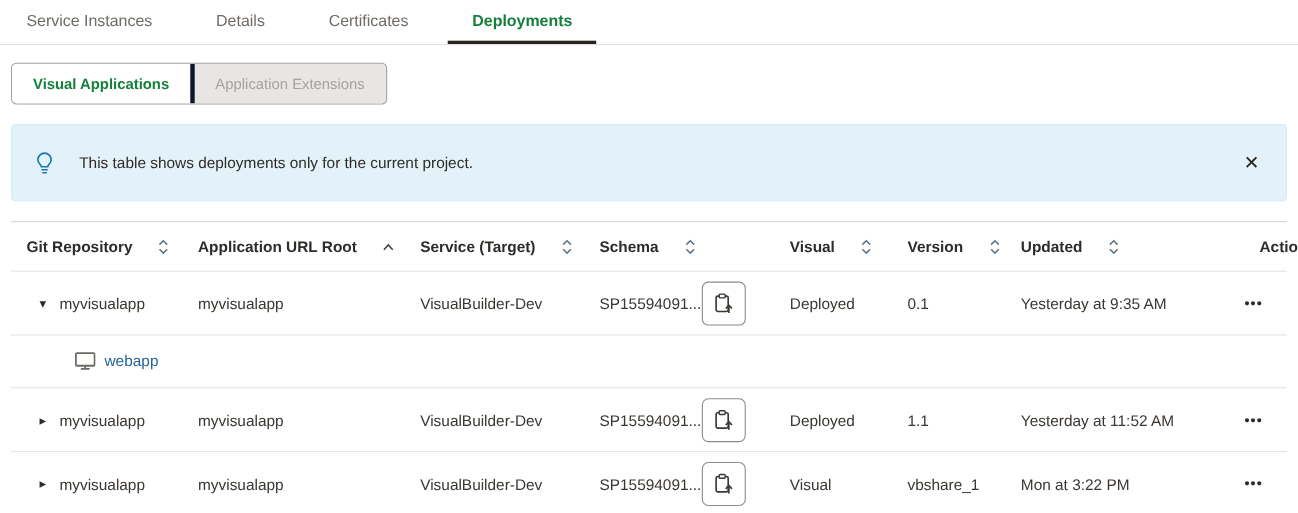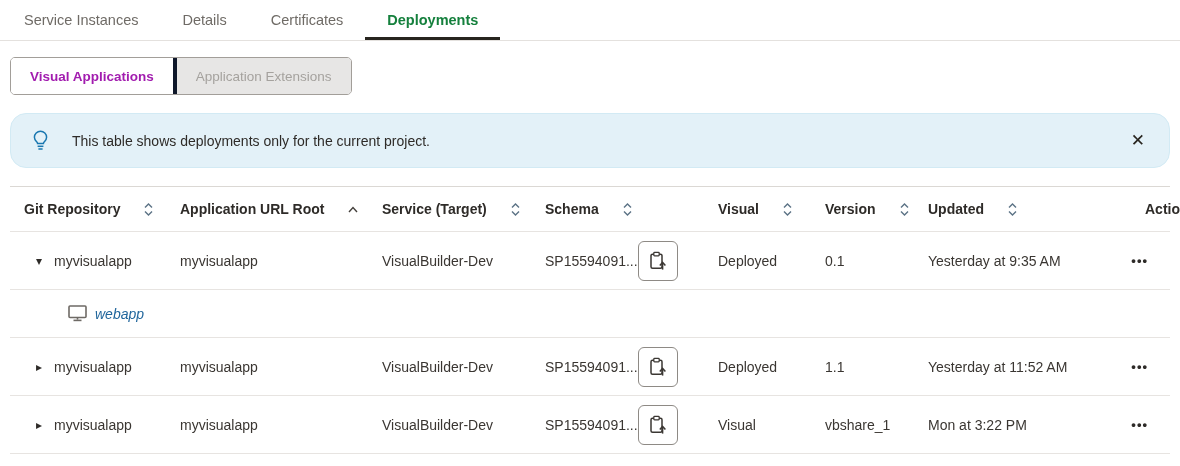--- a/index.html
+++ b/index.html
@@ -5,40 +5,40 @@
   * { box-sizing: border-box; }
   html,body { margin:0; padding:0; }
   body {
     width:1180px; height:466px; overflow:hidden;
     background:#ffffff; color:#35312d;
     font-family:"Liberation Sans", sans-serif;
     font-size:14px;
   }
 
   
-  .tabbar { display:flex; padding-left:2px; height:41px;
+  .tabbar { display:flex; gap:14px; padding-left:2px; height:41px;
             border-bottom:1px solid #e4e1de; align-items:stretch; }
   .tab { position:relative; display:flex; align-items:center;
          padding:0 22px; font-size:14.5px; color:#6f6b66; cursor:pointer; }
   .tab.active { color:#15803d; font-weight:bold; }
   .tab.active::after { content:""; position:absolute; left:0; right:0; bottom:0;
          height:3px; background:#28251f; }
 
   
   .segmented { display:inline-flex; margin:16px 0 0 10px; height:38px;
          border:1px solid #a29e99; border-radius:5px; overflow:hidden; background:#fff; }
   .seg { display:flex; align-items:center; padding:0 19px; font-size:13.5px;
-         border:none; background:#fff; font-weight:bold; color:#a21caf;
+         border:none; background:#fff; font-weight:bold; color:#15803d;
          font-family:inherit; cursor:pointer; }
   .seg.disabled { background:#e7e6e5; color:#a5a29e; font-weight:normal;
          cursor:default; border-left:4px solid #0f172a; }
 
   
-  .banner { margin:18px 10px 0; height:55px; background:#e3f1f8;
-         border:1px solid #d2eaf4; border-radius:16px;
+  .banner { margin:18px 10px 0; height:70px; background:#e3f1f8;
+         border:1px solid #d2eaf4; border-radius:4px;
          display:flex; align-items:center; padding:0 14px 0 21px; }
   .banner-msg { margin-left:23px; flex:1; color:#2e2b28; }
   .banner-close { background:none; border:none; font-size:17px; line-height:1;
          color:#28251f; cursor:pointer; padding:6px 10px; font-family:inherit; }
 
   
   .table { margin:18px 10px 0; }
   .trow { display:grid;
           grid-template-columns:156px 202px 163px 173px 107px 103px 179px 1fr;
           align-items:center; padding-left:14px;
@@ -54,22 +54,22 @@
   .crow { height:48px; }
   .repo-cell { display:flex; align-items:center; gap:9px; padding-left:9px; }
   .caret { font-size:12px; color:#2e2b28; cursor:pointer; width:12px;
            display:inline-block; text-align:center; }
   .schema-cell { display:flex; align-items:center; }
   .copy-btn { width:40px; height:40px; border:1px solid #8e8a85; border-radius:6px;
            background:#fff; display:flex; align-items:center; justify-content:center;
            cursor:pointer; padding:0; }
   .actions-cell { justify-self:end; padding-right:22px; font-weight:bold;
            font-size:13px; letter-spacing:1px; color:#2e2b28; cursor:pointer; }
-  .child-cell { grid-column:1 / -1; display:flex; align-items:center; gap:8px;
-           padding-left:44px;font-style:italic; }
+  .child-cell { grid-column:1 / -1; display:flex; gap:8px;
+           padding-left:44px; }
   .applink { color:#21669c; cursor:pointer; text-decoration:none; }
   .micon { display:flex; align-items:center; }
 </style>
 </head>
 <body>
 
 
 
 
 <nav class="tabbar">

